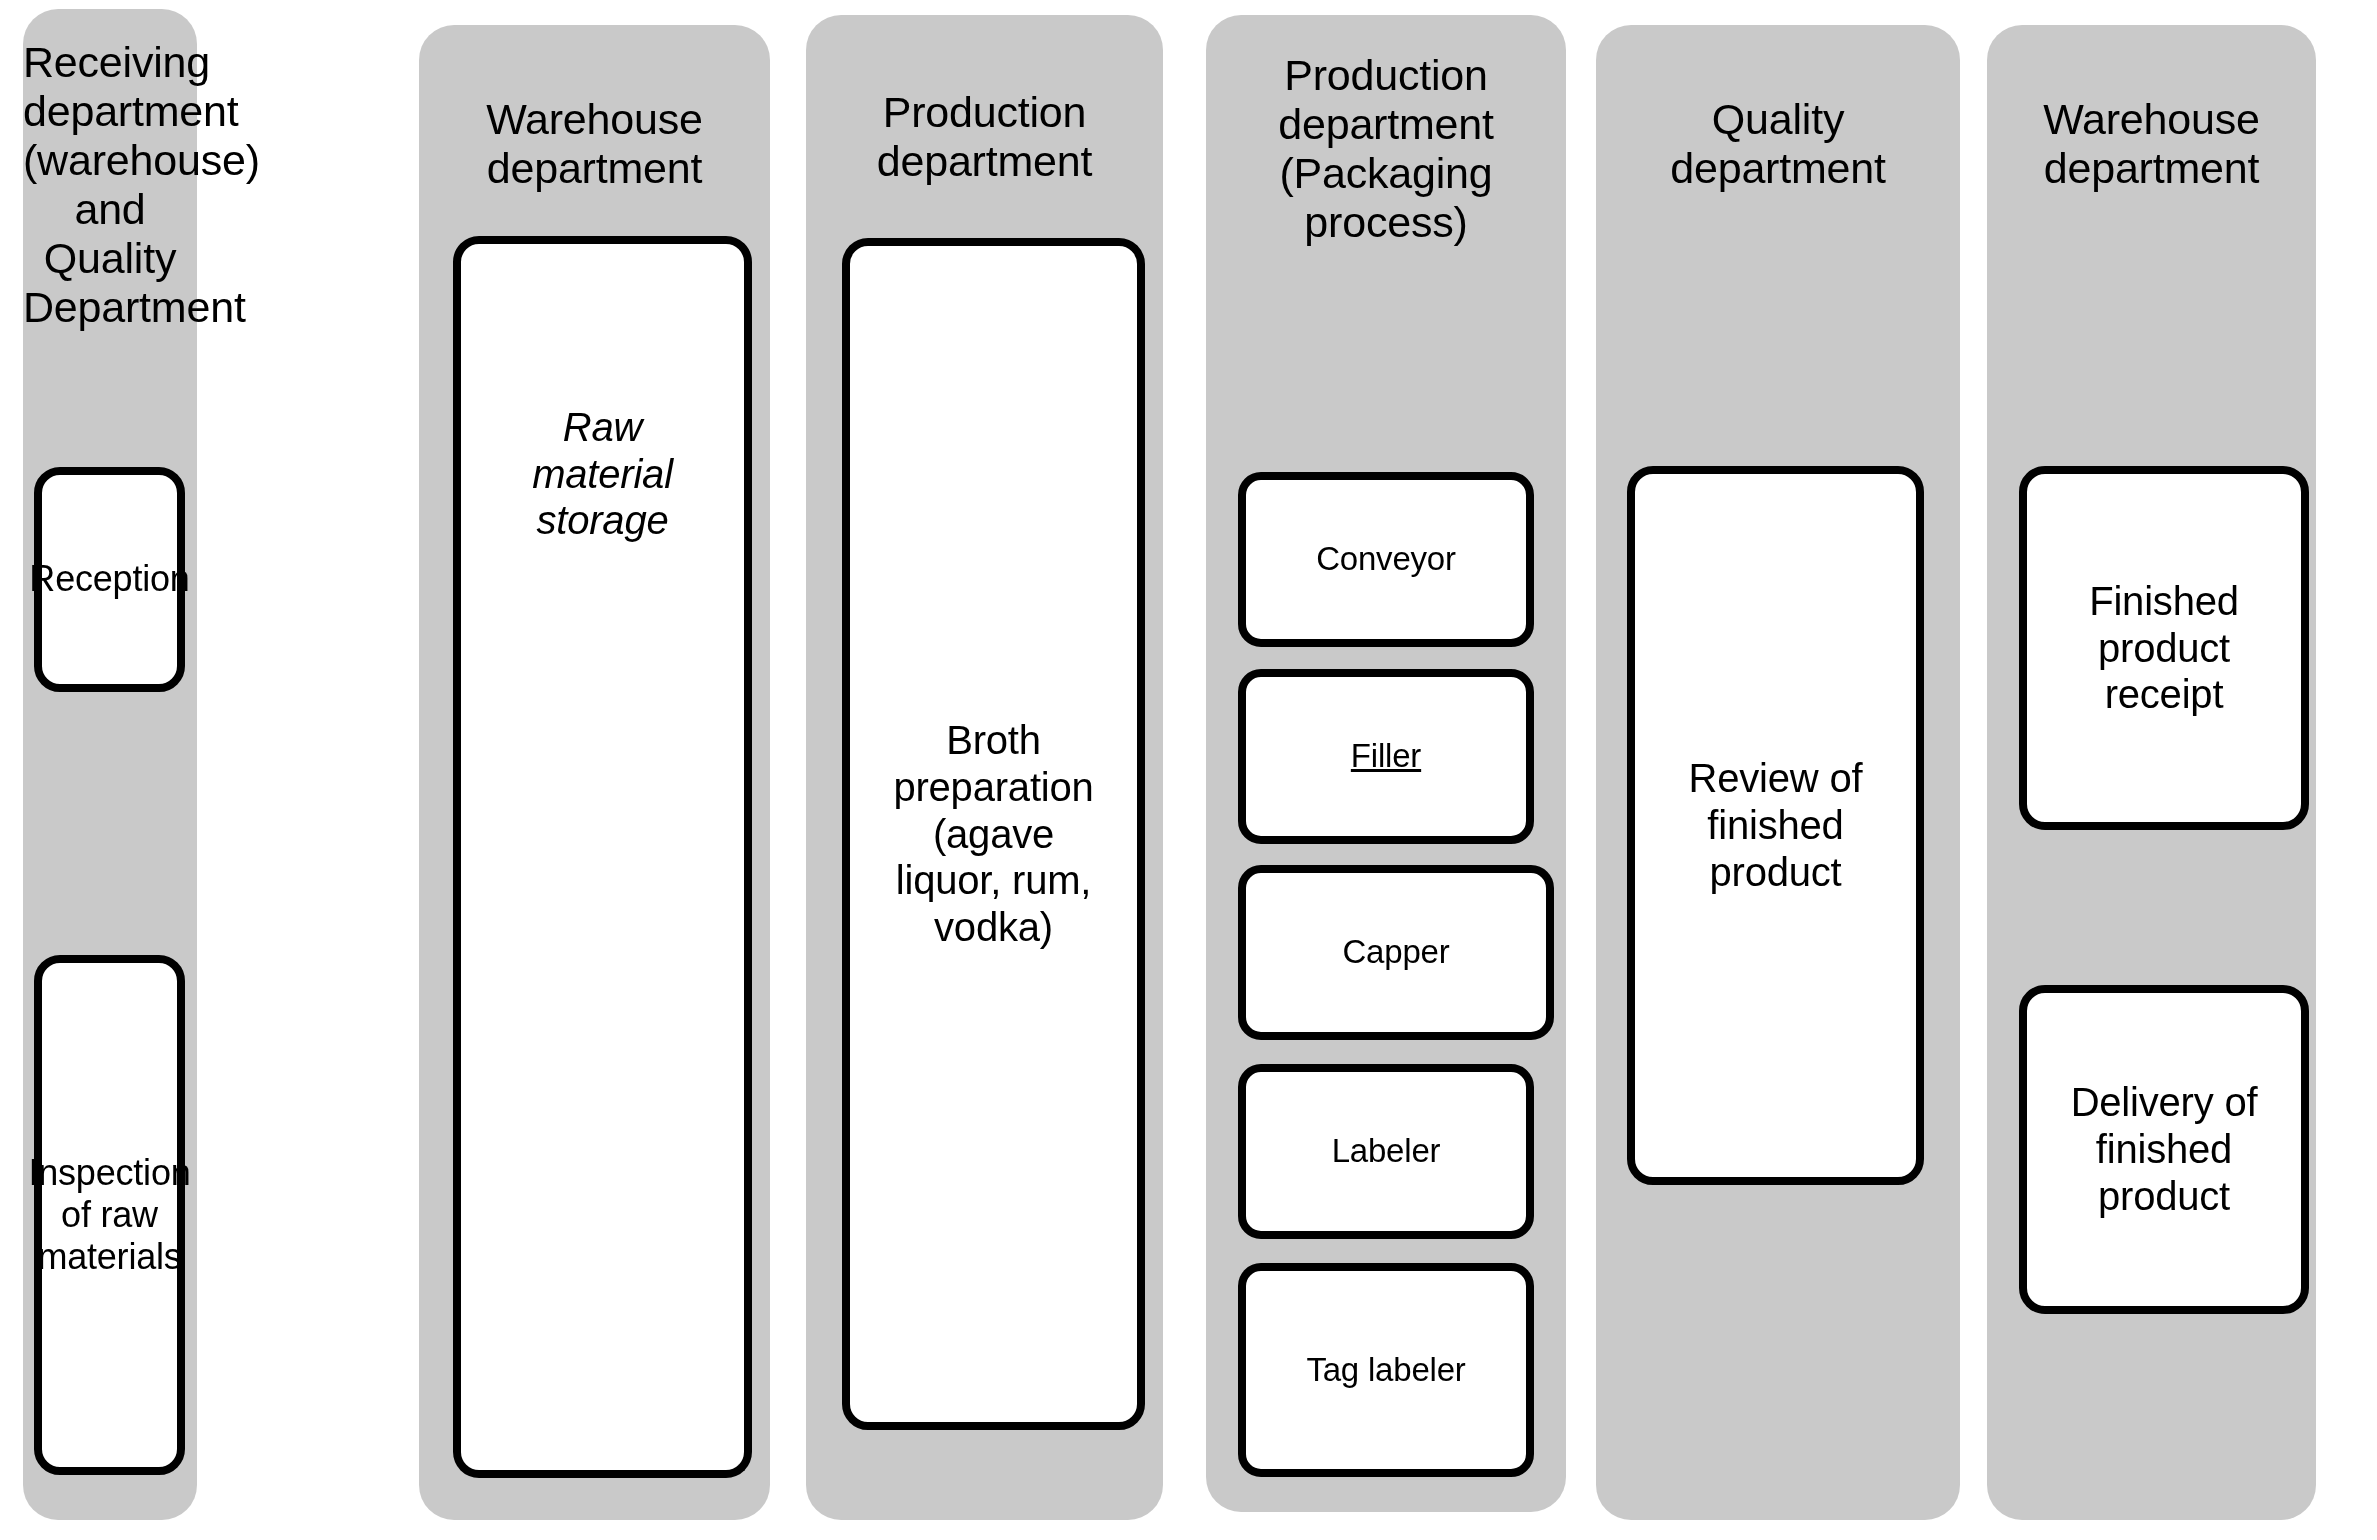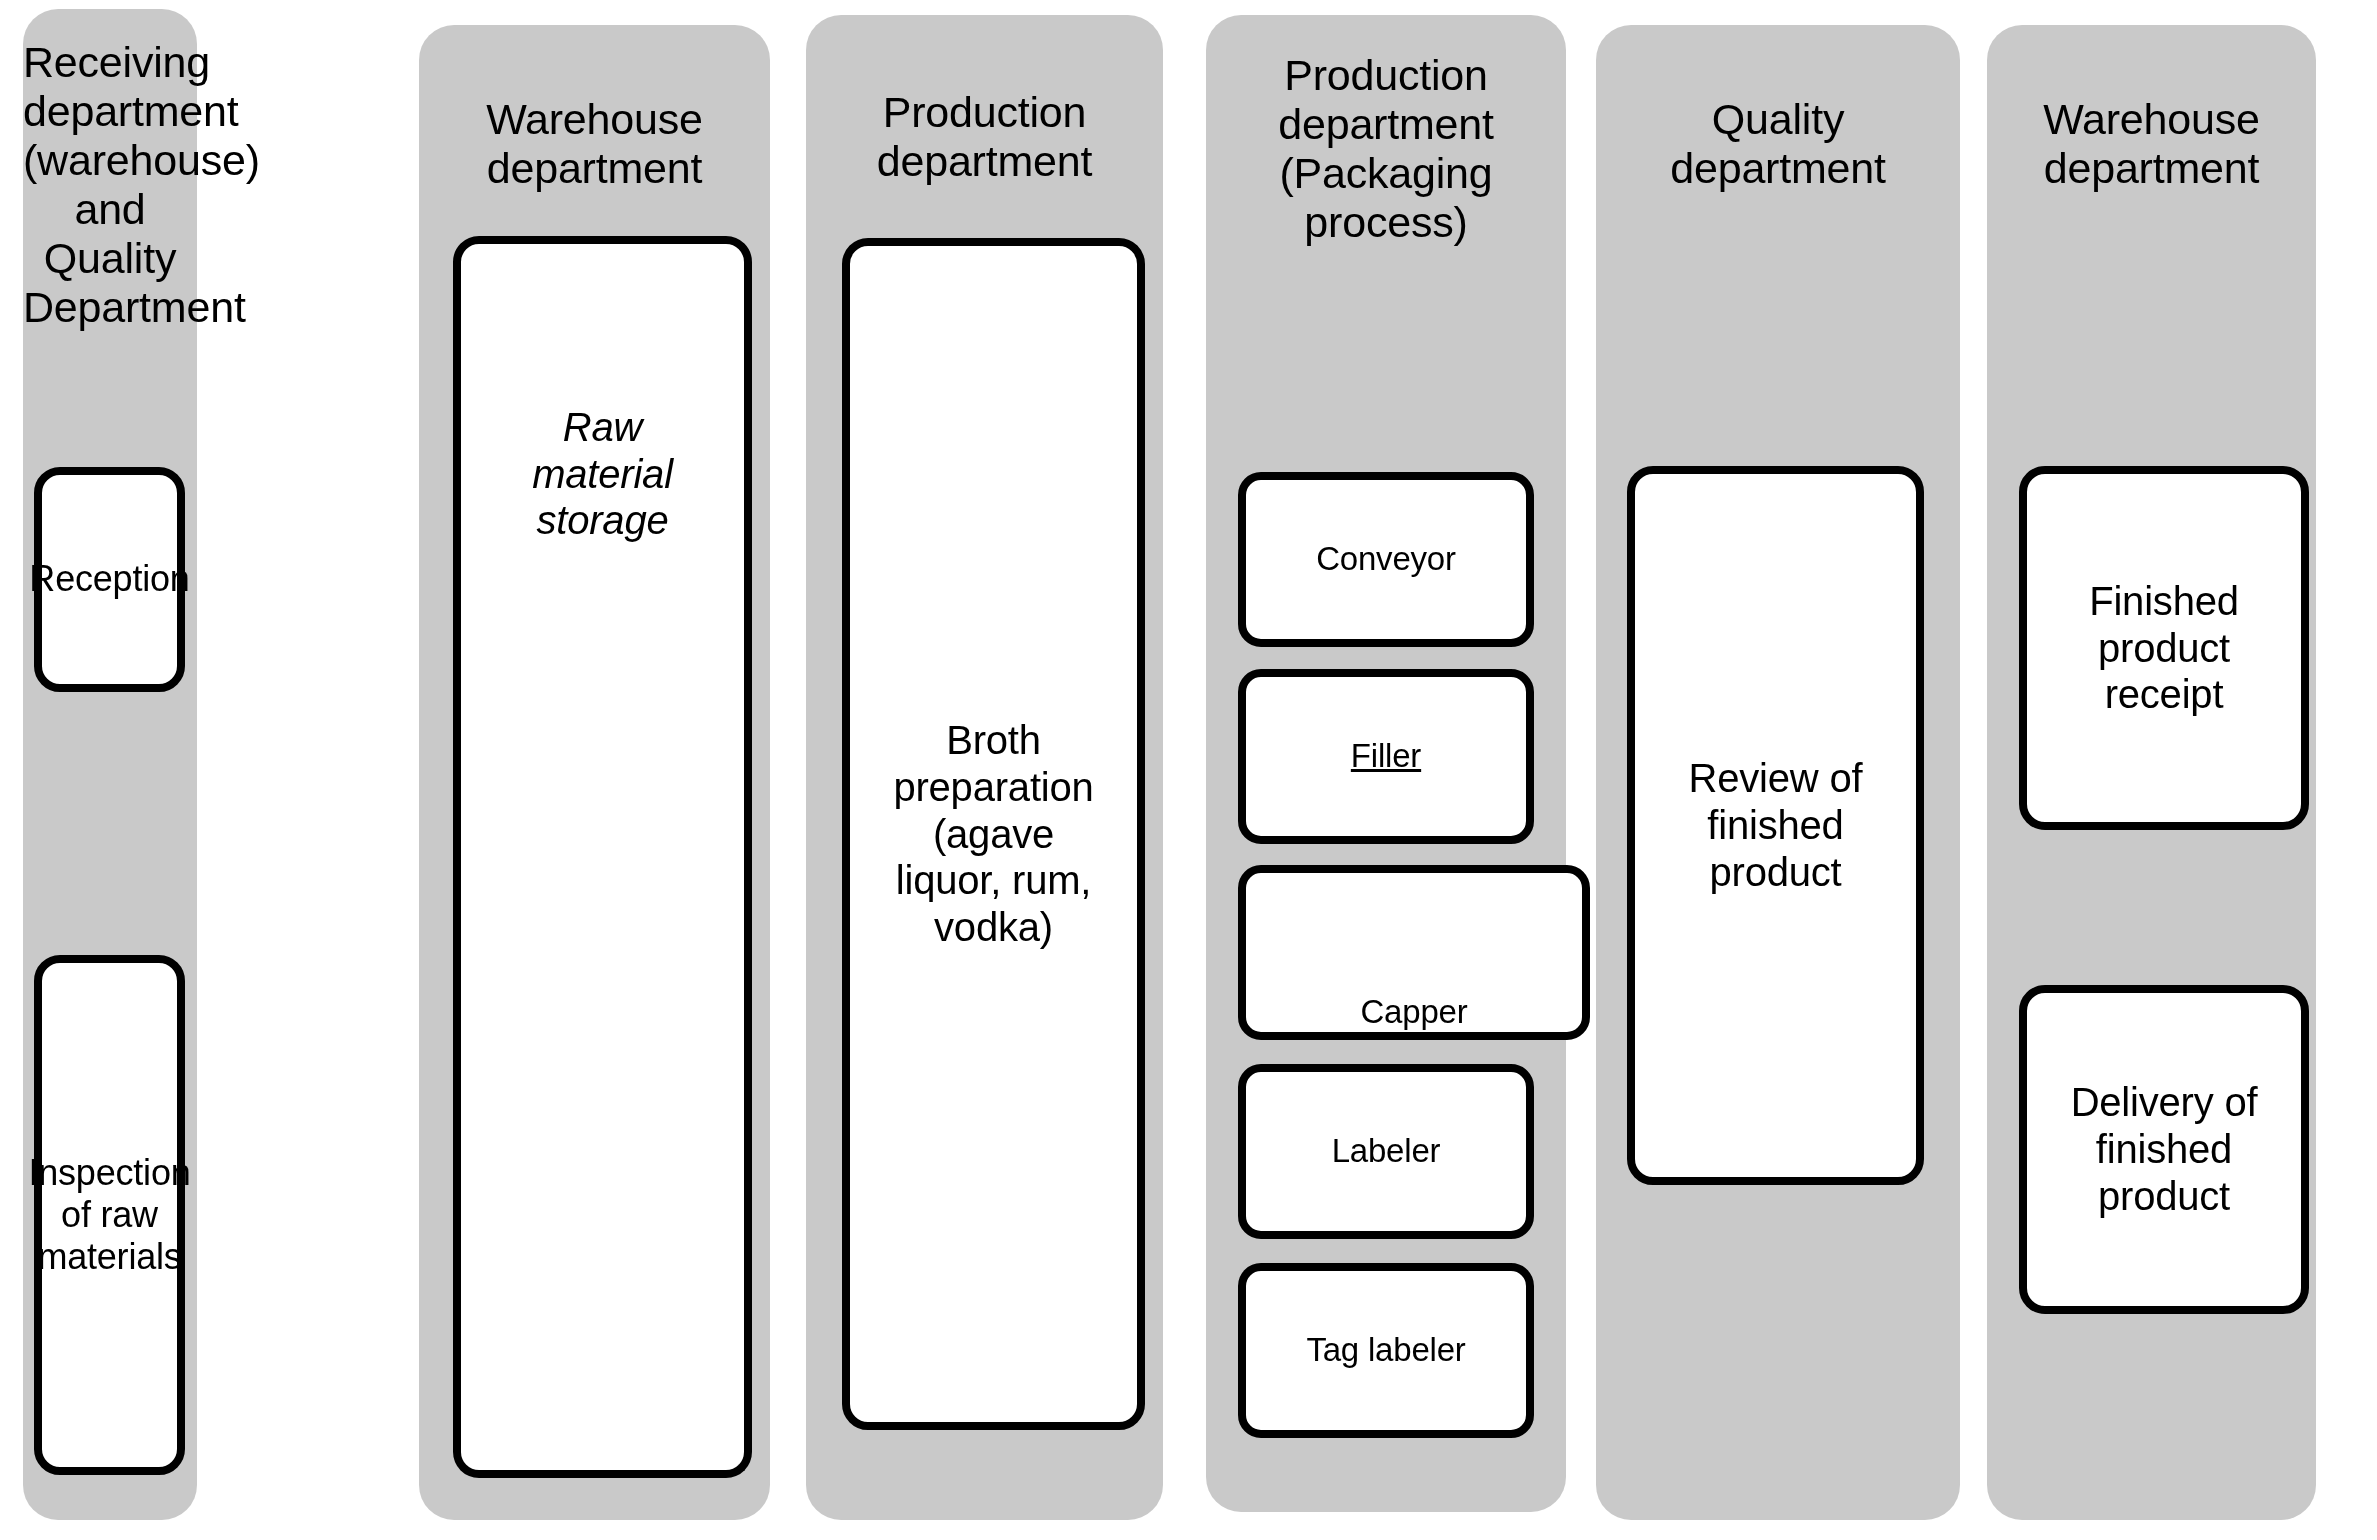--- a/index.html
+++ b/index.html
@@ -115,27 +115,27 @@
 department
 (Packaging
 process)</div>
   </div>
   <div class="node small" style="left:1238px; top:472px; width:296px; height:175px;">
     <span class="node-label" style="font-size:33px;">Conveyor</span>
   </div>
   <div class="node small" style="left:1238px; top:669px; width:296px; height:175px;">
     <span class="node-label" style="font-size:33px;text-decoration:underline;">Filler</span>
   </div>
-  <div class="node small" style="left:1238px; top:865px; width:352px; height:175px;align-items:flex-end;">
+  <div class="node small" style="left:1238px; top:865px; width:316px; height:175px;">
     <span class="node-label" style="font-size:33px;">Capper</span>
   </div>
   <div class="node small" style="left:1238px; top:1064px; width:296px; height:175px;">
     <span class="node-label" style="font-size:33px;">Labeler</span>
   </div>
-  <div class="node small" style="left:1238px; top:1263px; width:296px; height:175px;">
+  <div class="node small" style="left:1238px; top:1263px; width:296px; height:214px;">
     <span class="node-label" style="font-size:33px;">Tag labeler</span>
   </div>
 
   <div class="lane" style="left:1596px; top:25px; width:364px; height:1495px; padding-top:70px;">
     <div class="lane-title" style="font-size:43px; width:100%;">Quality
 department</div>
   </div>
   <div class="node" style="left:1627px; top:466px; width:297px; height:719px;">
     <span class="node-label" style="font-size:40px;">Review of
 finished

